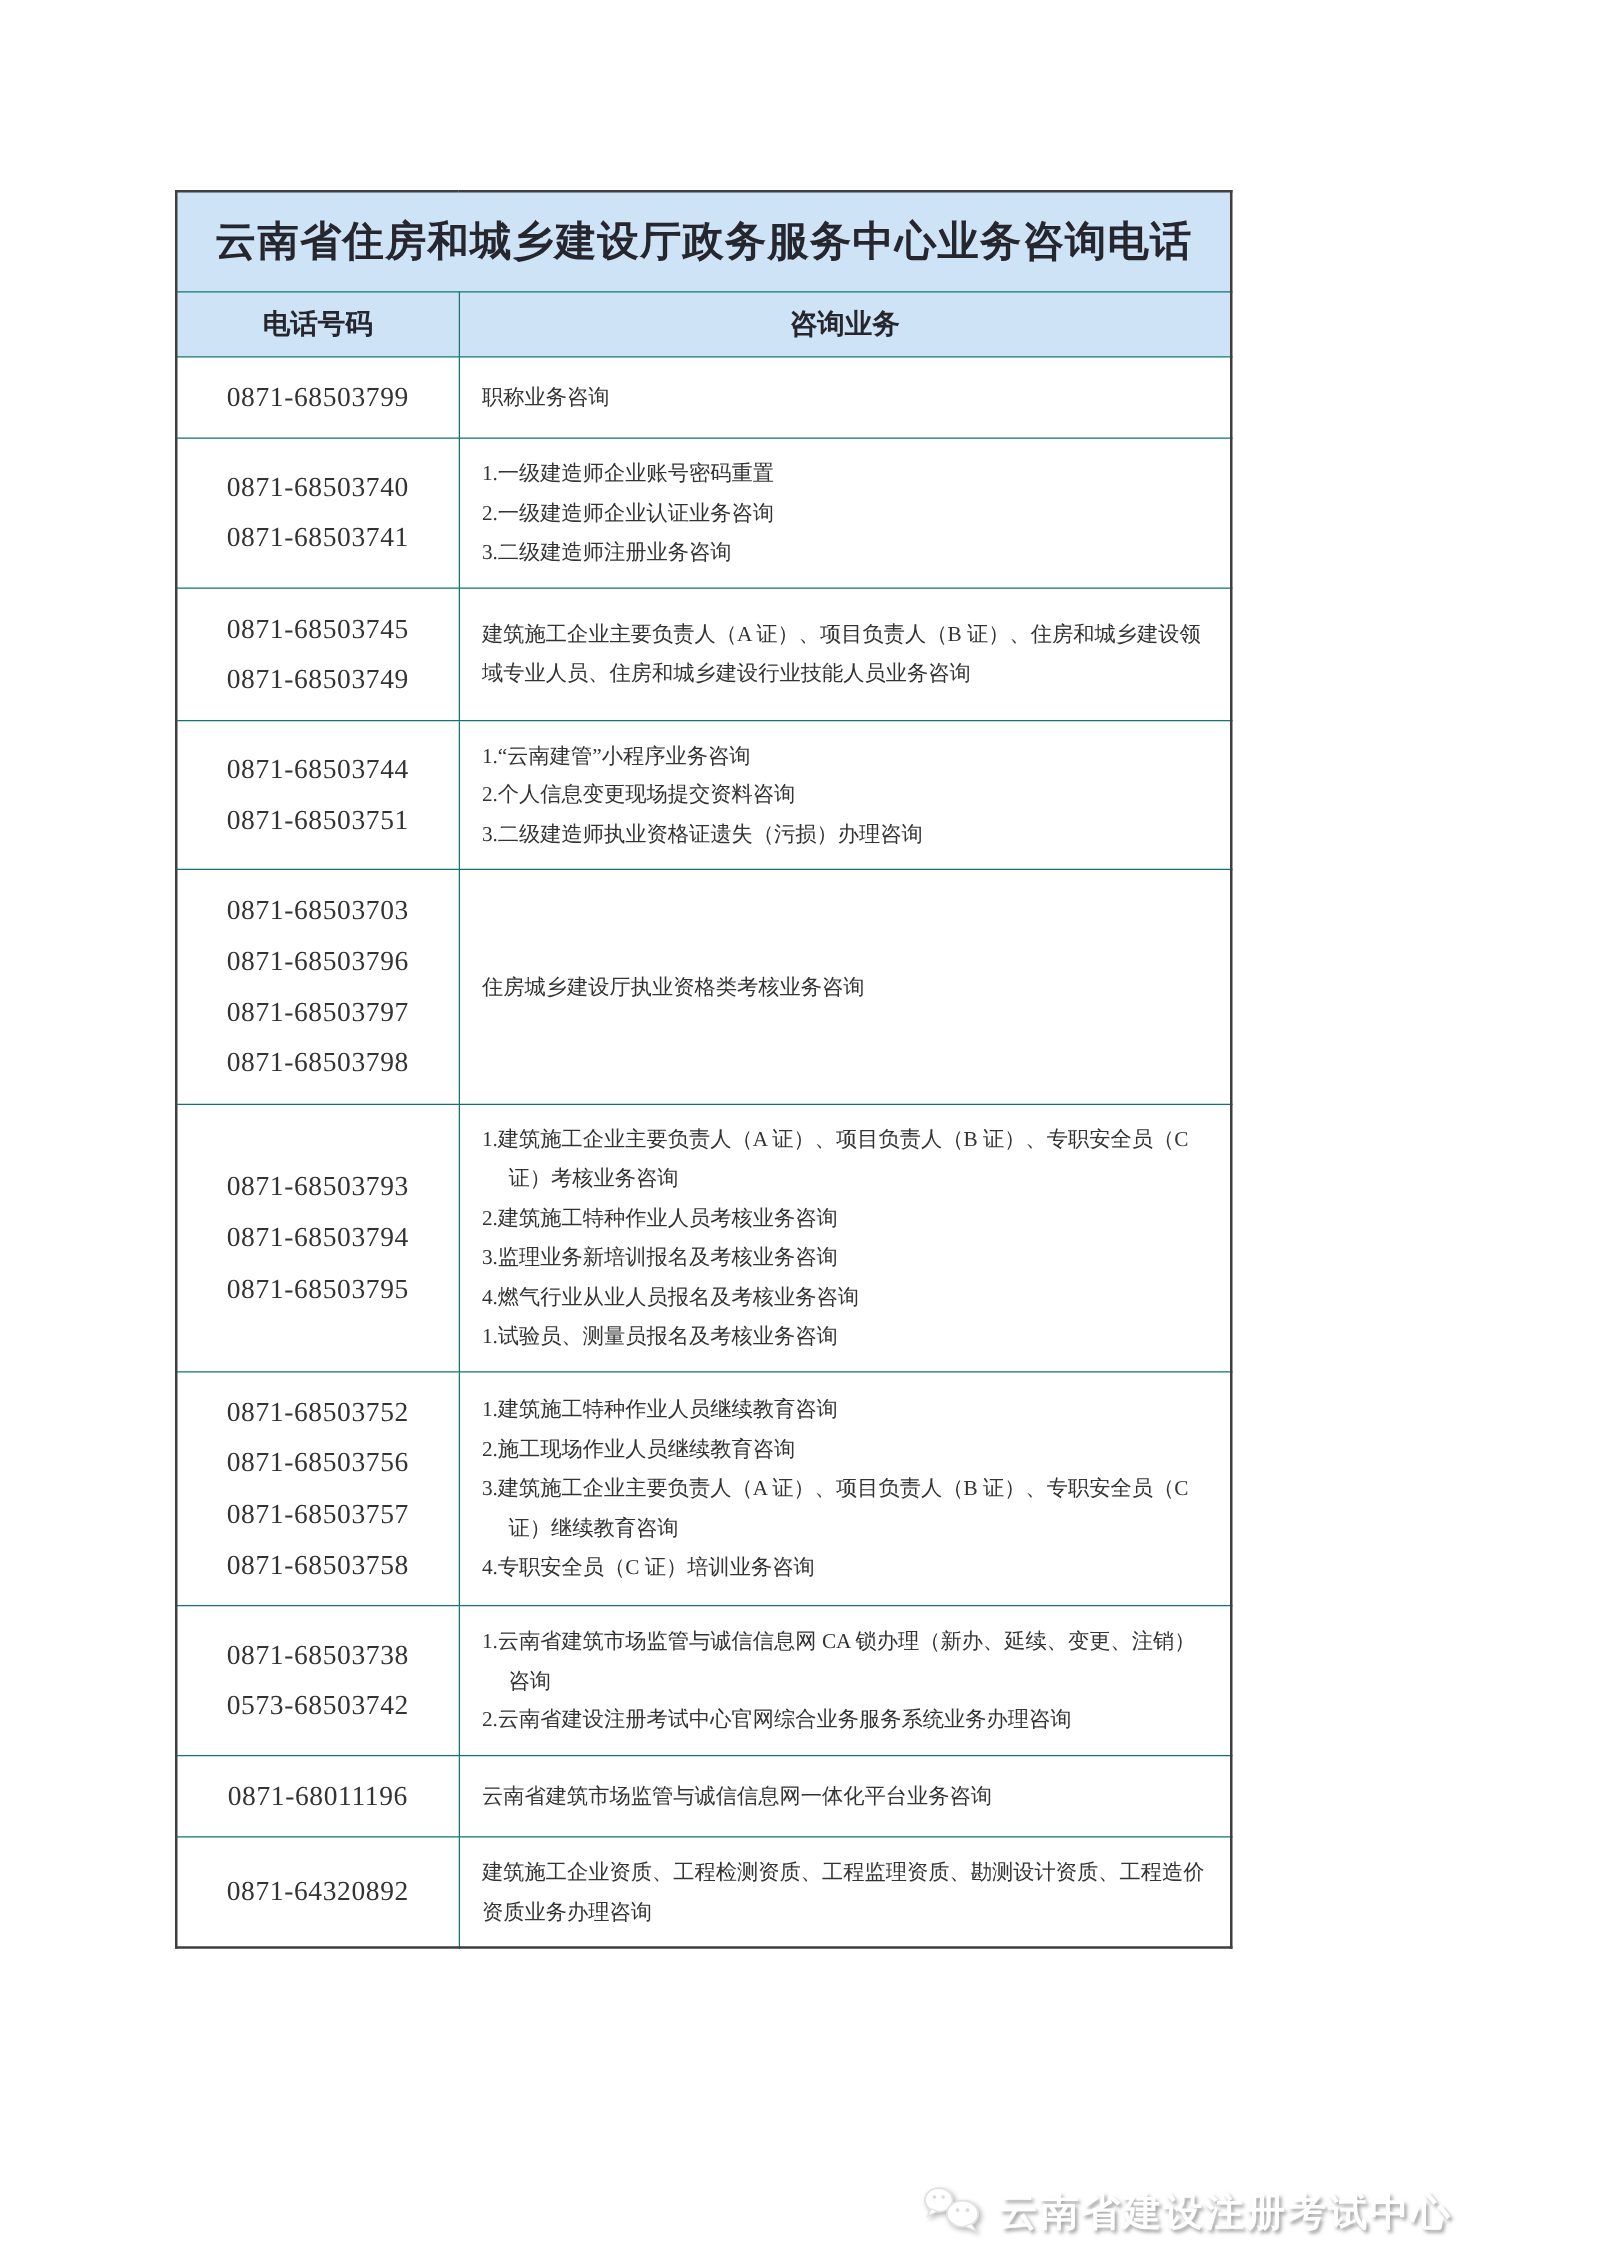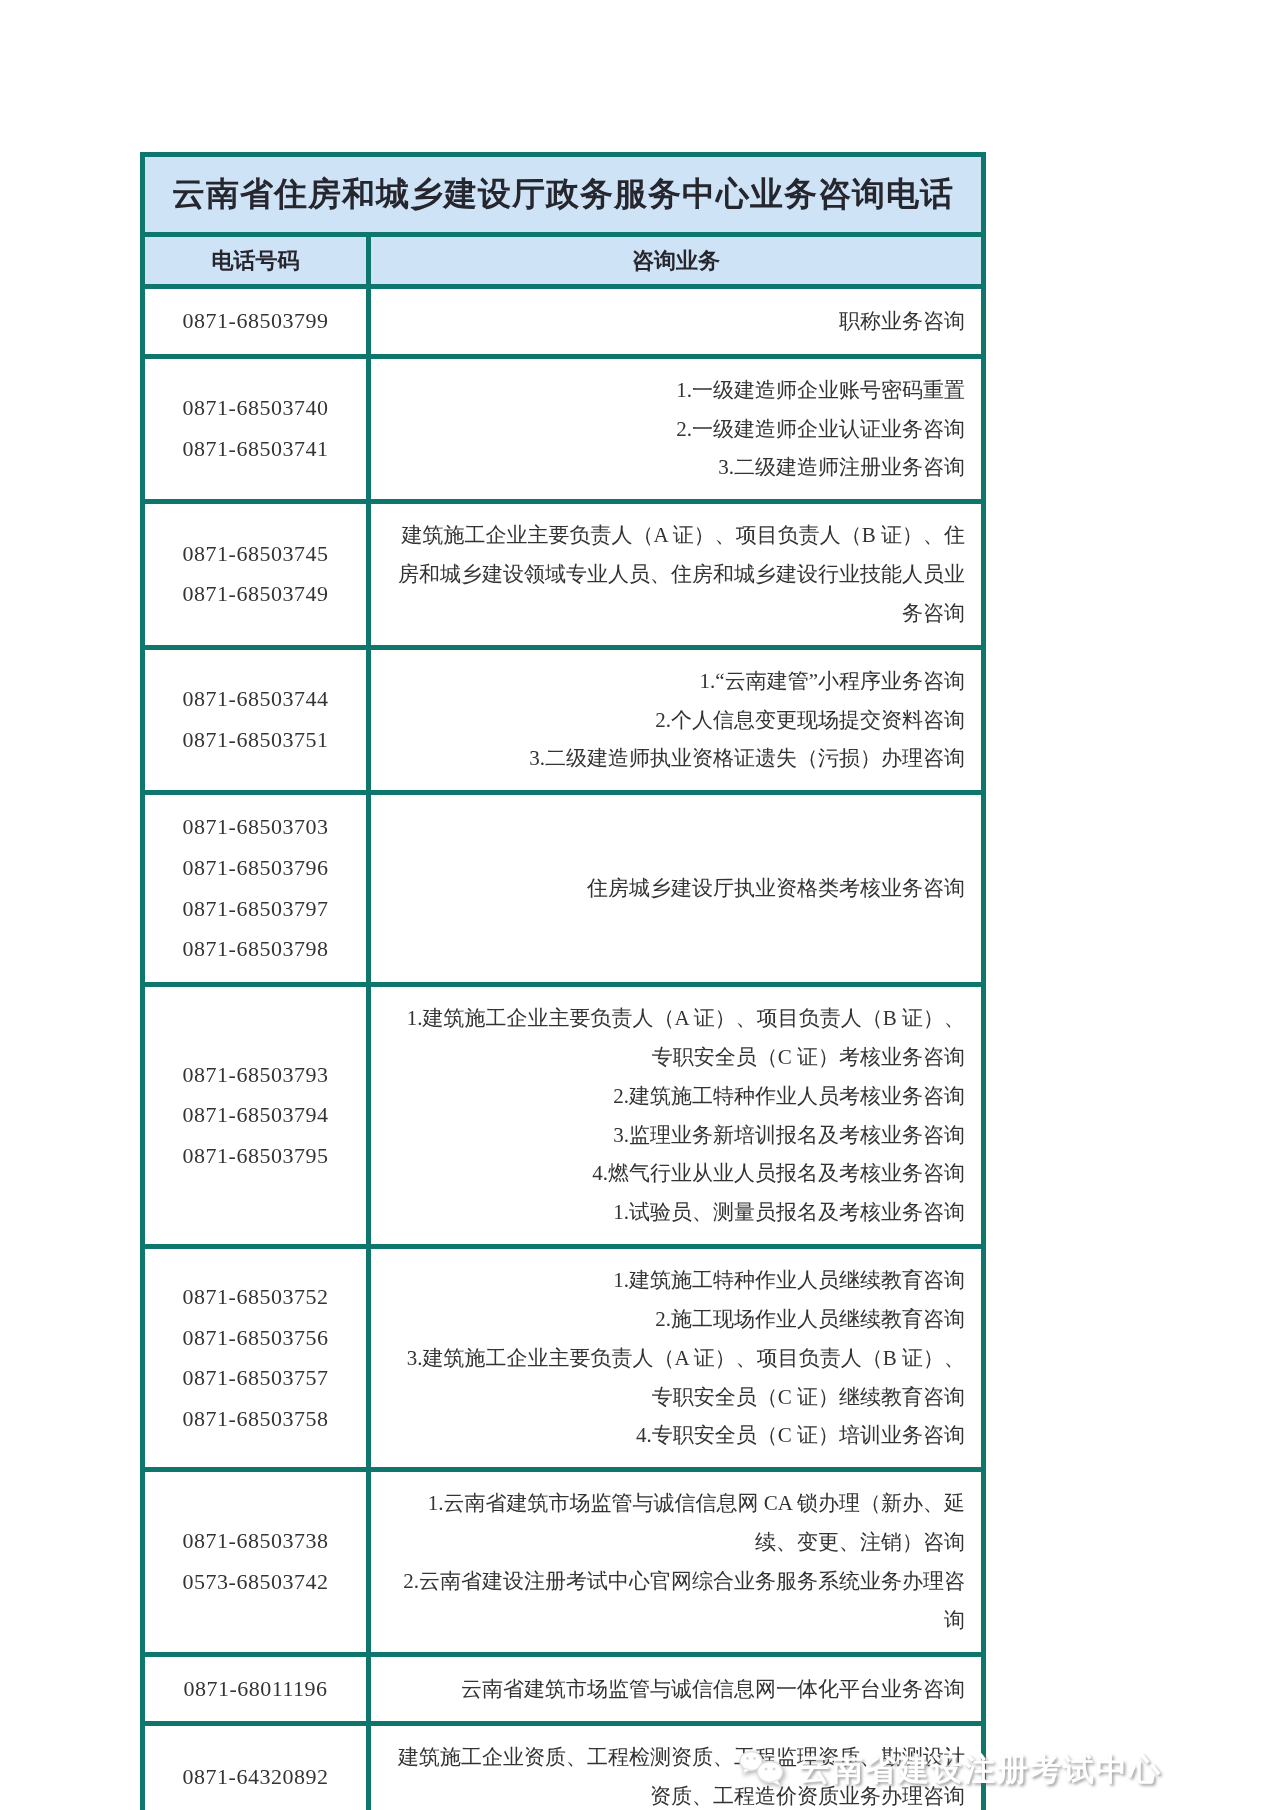--- a/index.html
+++ b/index.html
@@ -14,21 +14,21 @@
     left: 140px;
     top: 152px;
     width: 846px;
   }
   table.doc-table {
     width: 100%;
     border-collapse: collapse;
     background: #ffffff;
   }
   table.doc-table td, table.doc-table th {
-    border: 5px solid #0f766e;
+    border: 1px solid #0f766e;
     vertical-align: middle;
   }
   table.doc-table { border: 2px solid #3f3f3f; }
   .title-cell {
     background: #cfe3f6;
     text-align: center;
     font-size: 33px;
     font-weight: bold;
     letter-spacing: 1px;
     color: #26262e;
@@ -46,23 +46,23 @@
   }
   .phone-col { width: 226px; }
   .phone-cell {
     text-align: center;
     font-size: 22px;
     padding: 12px 6px;
     letter-spacing: 0.5px;
   }
   .phone-line { line-height: 1.85; white-space: nowrap; }
   .service-cell {
-    font-size: 21px;
+    font-size: 17px;
     padding: 12px 16px 12px 18px;
-    text-align: right;
+    text-align: left;
   }
   .svc-line { line-height: 1.85; }
   .svc-line.hang { padding-left: 1.25em; text-indent: -1.25em; }
   .watermark {
     position: absolute;
     right: 118px;
     bottom: 16px;
     display: flex;
     align-items: center;
     gap: 10px;

